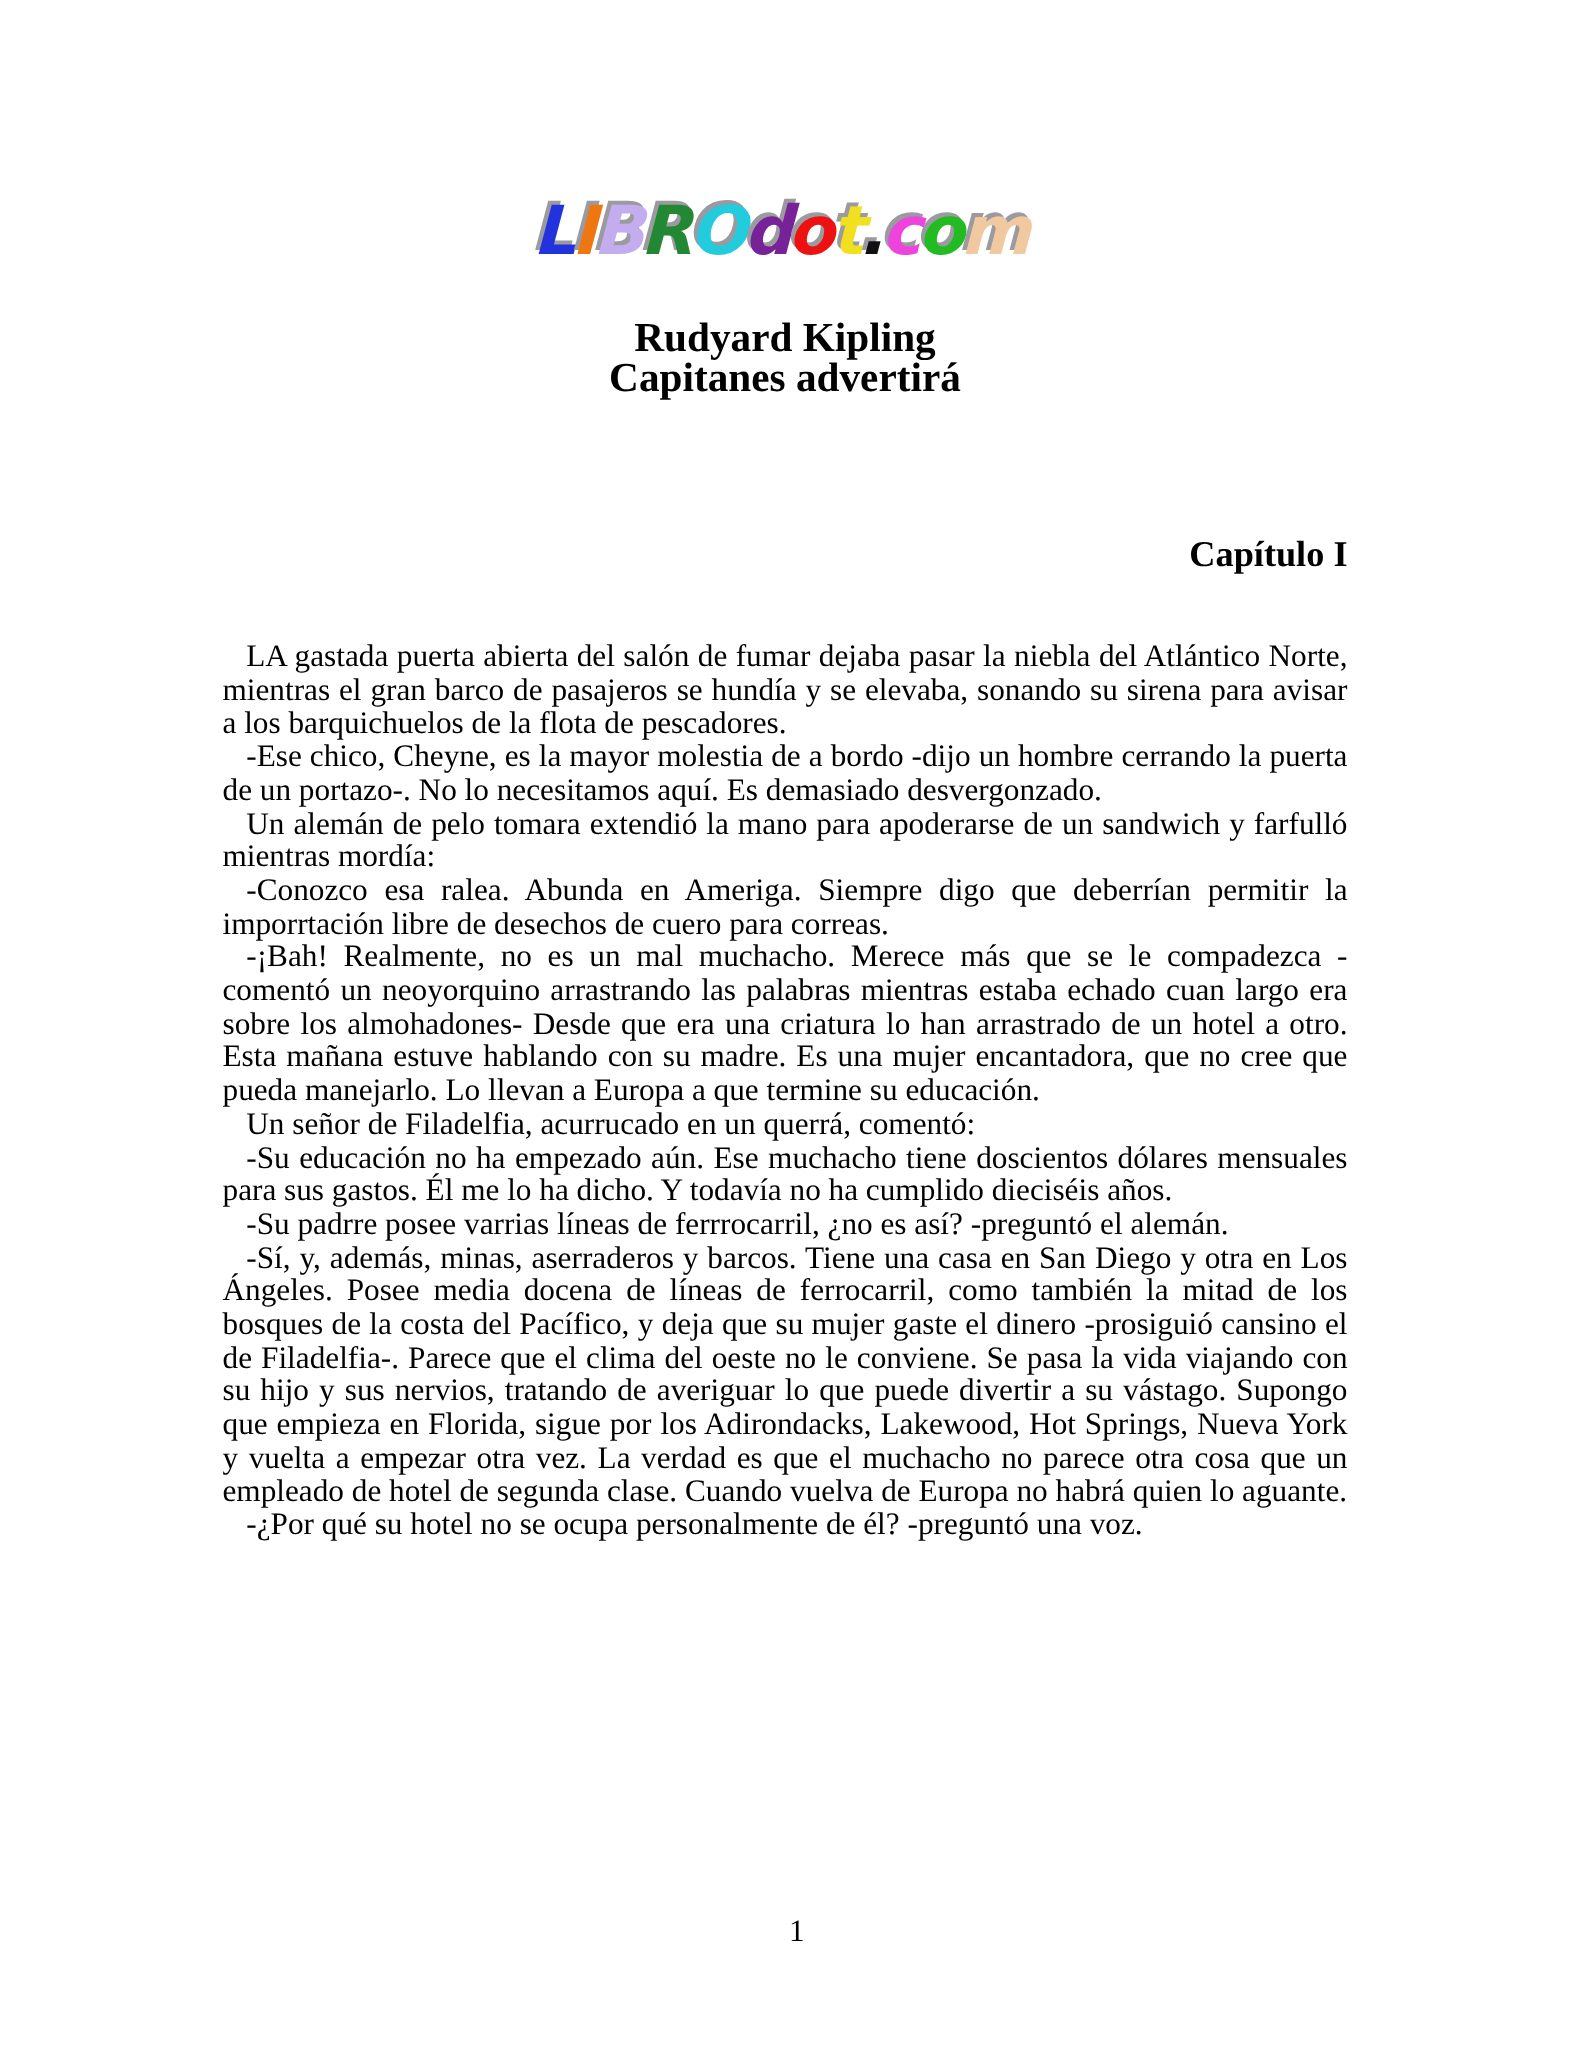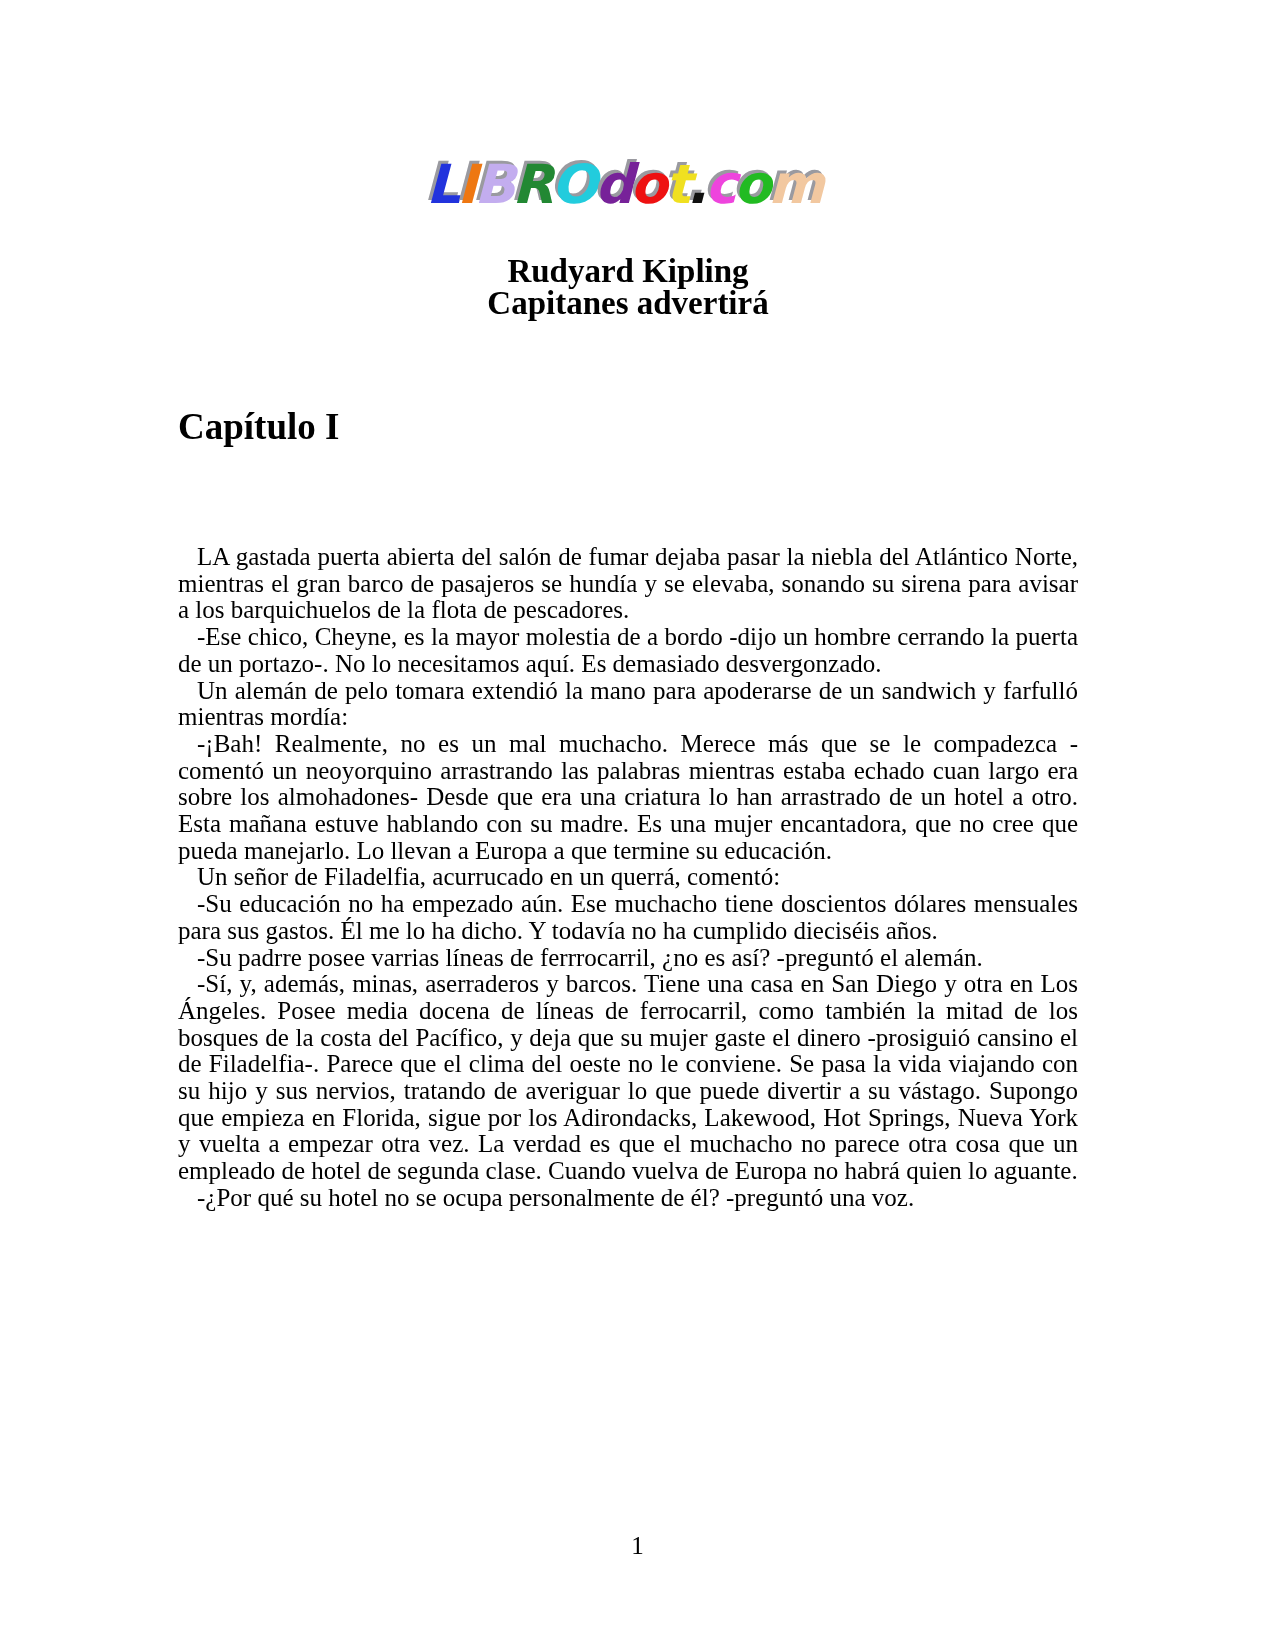--- a/index.html
+++ b/index.html
@@ -37,28 +37,28 @@
     transform: skewX(-4deg);
   }
   .title-block {
     top: 255px;
     text-align: center;
     font-weight: bold;
     font-size: 33px;
     line-height: 32px;
   }
   .chapter-heading {
-    top: 411px;
-    text-align: left;
+    top: 428px;
+    text-align: right;
     font-weight: bold;
-    font-size: 37px;
+    font-size: 29px;
     line-height: 32px;
   }
   .body-text {
-    top: 544px;
+    top: 513px;
     font-size: 25px;
     line-height: 26.7px;
   }
   .body-text p {
     margin: 0;
     padding: 0;
     text-align: justify;
     text-indent: 19px;
   }
   .page-number {
@@ -84,20 +84,21 @@
     <div>Rudyard Kipling</div>
     <div>Capitanes advertirá</div>
   </div>
 
   <div class="column chapter-heading">Capítulo I</div>
 
   <div class="column body-text">
     <p>LA gastada puerta abierta del salón de fumar dejaba pasar la niebla del Atlántico Norte, mientras el gran barco de pasajeros se hundía y se elevaba, sonando su sirena para avisar a los barquichuelos de la flota de pescadores.</p>
     <p>-Ese chico, Cheyne, es la mayor molestia de a bordo -dijo un hombre cerrando la puerta de un portazo-. No lo necesitamos aquí. Es demasiado desvergonzado.</p>
     <p>Un alemán de pelo tomara extendió la mano para apoderarse de un sandwich y farfulló mientras mordía:</p>
+    <p>-Conozco esa ralea. Abunda en Ameriga. Siempre digo que deberrían permitir la imporrtación libre de desechos de cuero para correas.</p>
     <p>-¡Bah! Realmente, no es un mal muchacho. Merece más que se le compadezca -comentó un neoyorquino arrastrando las palabras mientras estaba echado cuan largo era sobre los almohadones- Desde que era una criatura lo han arrastrado de un hotel a otro. Esta mañana estuve hablando con su madre. Es una mujer encantadora, que no cree que pueda manejarlo. Lo llevan a Europa a que termine su educación.</p>
     <p>Un señor de Filadelfia, acurrucado en un querrá, comentó:</p>
     <p>-Su educación no ha empezado aún. Ese muchacho tiene doscientos dólares mensuales para sus gastos. Él me lo ha dicho. Y todavía no ha cumplido dieciséis años.</p>
     <p>-Su padrre posee varrias líneas de ferrrocarril, ¿no es así? -preguntó el alemán.</p>
     <p>-Sí, y, además, minas, aserraderos y barcos. Tiene una casa en San Diego y otra en Los Ángeles. Posee media docena de líneas de ferrocarril, como también la mitad de los bosques de la costa del Pacífico, y deja que su mujer gaste el dinero -prosiguió cansino el de Filadelfia-. Parece que el clima del oeste no le conviene. Se pasa la vida viajando con su hijo y sus nervios, tratando de averiguar lo que puede divertir a su vástago. Supongo que empieza en Florida, sigue por los Adirondacks, Lakewood, Hot Springs, Nueva York y vuelta a empezar otra vez. La verdad es que el muchacho no parece otra cosa que un empleado de hotel de segunda clase. Cuando vuelva de Europa no habrá quien lo aguante.</p>
     <p>-¿Por qué su hotel no se ocupa personalmente de él? -preguntó una voz.</p>
   </div>
 
   <div class="page-number">1</div>
 

